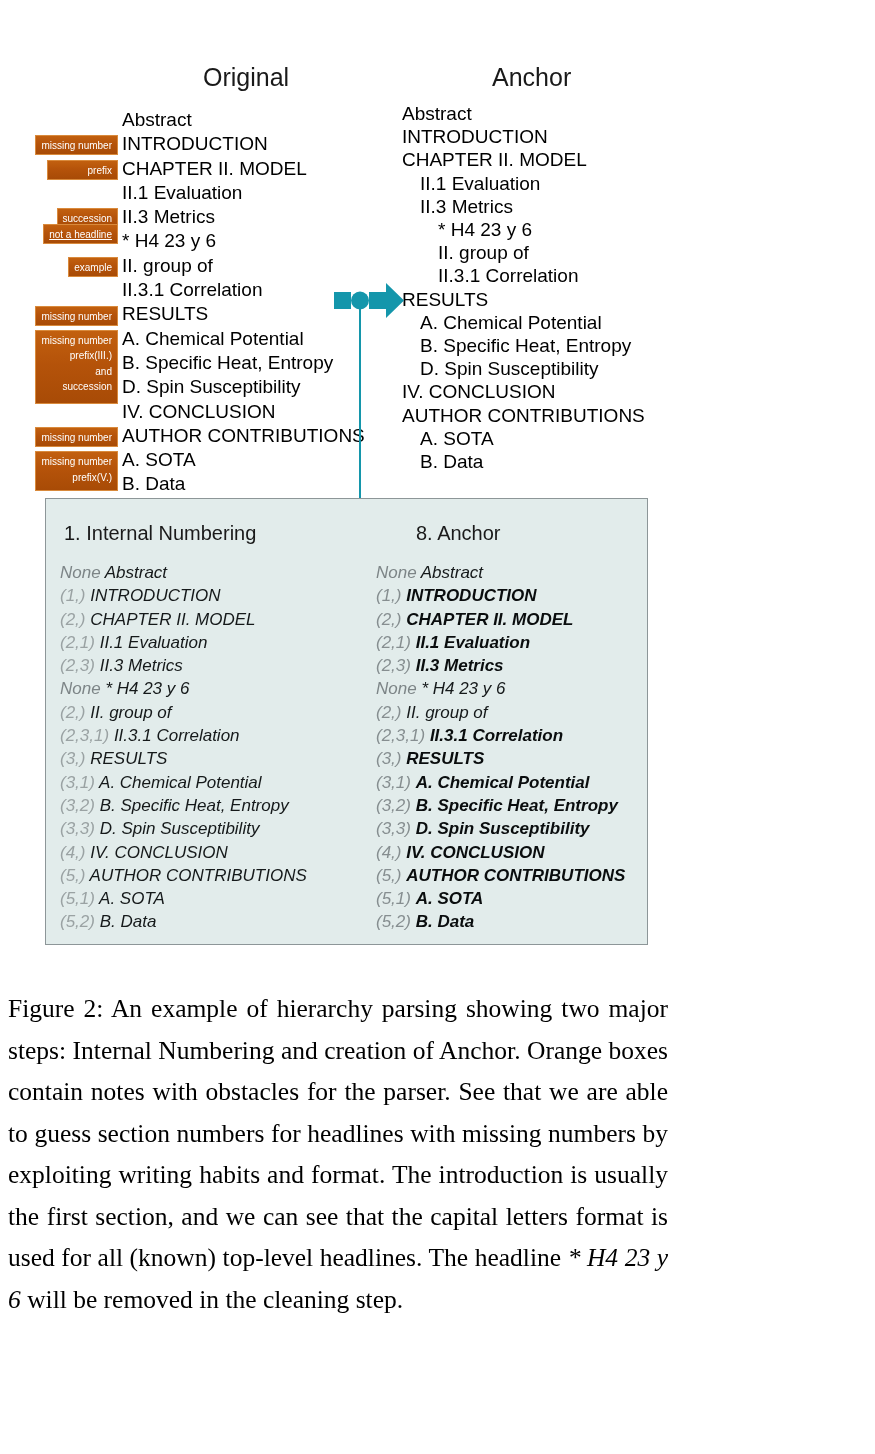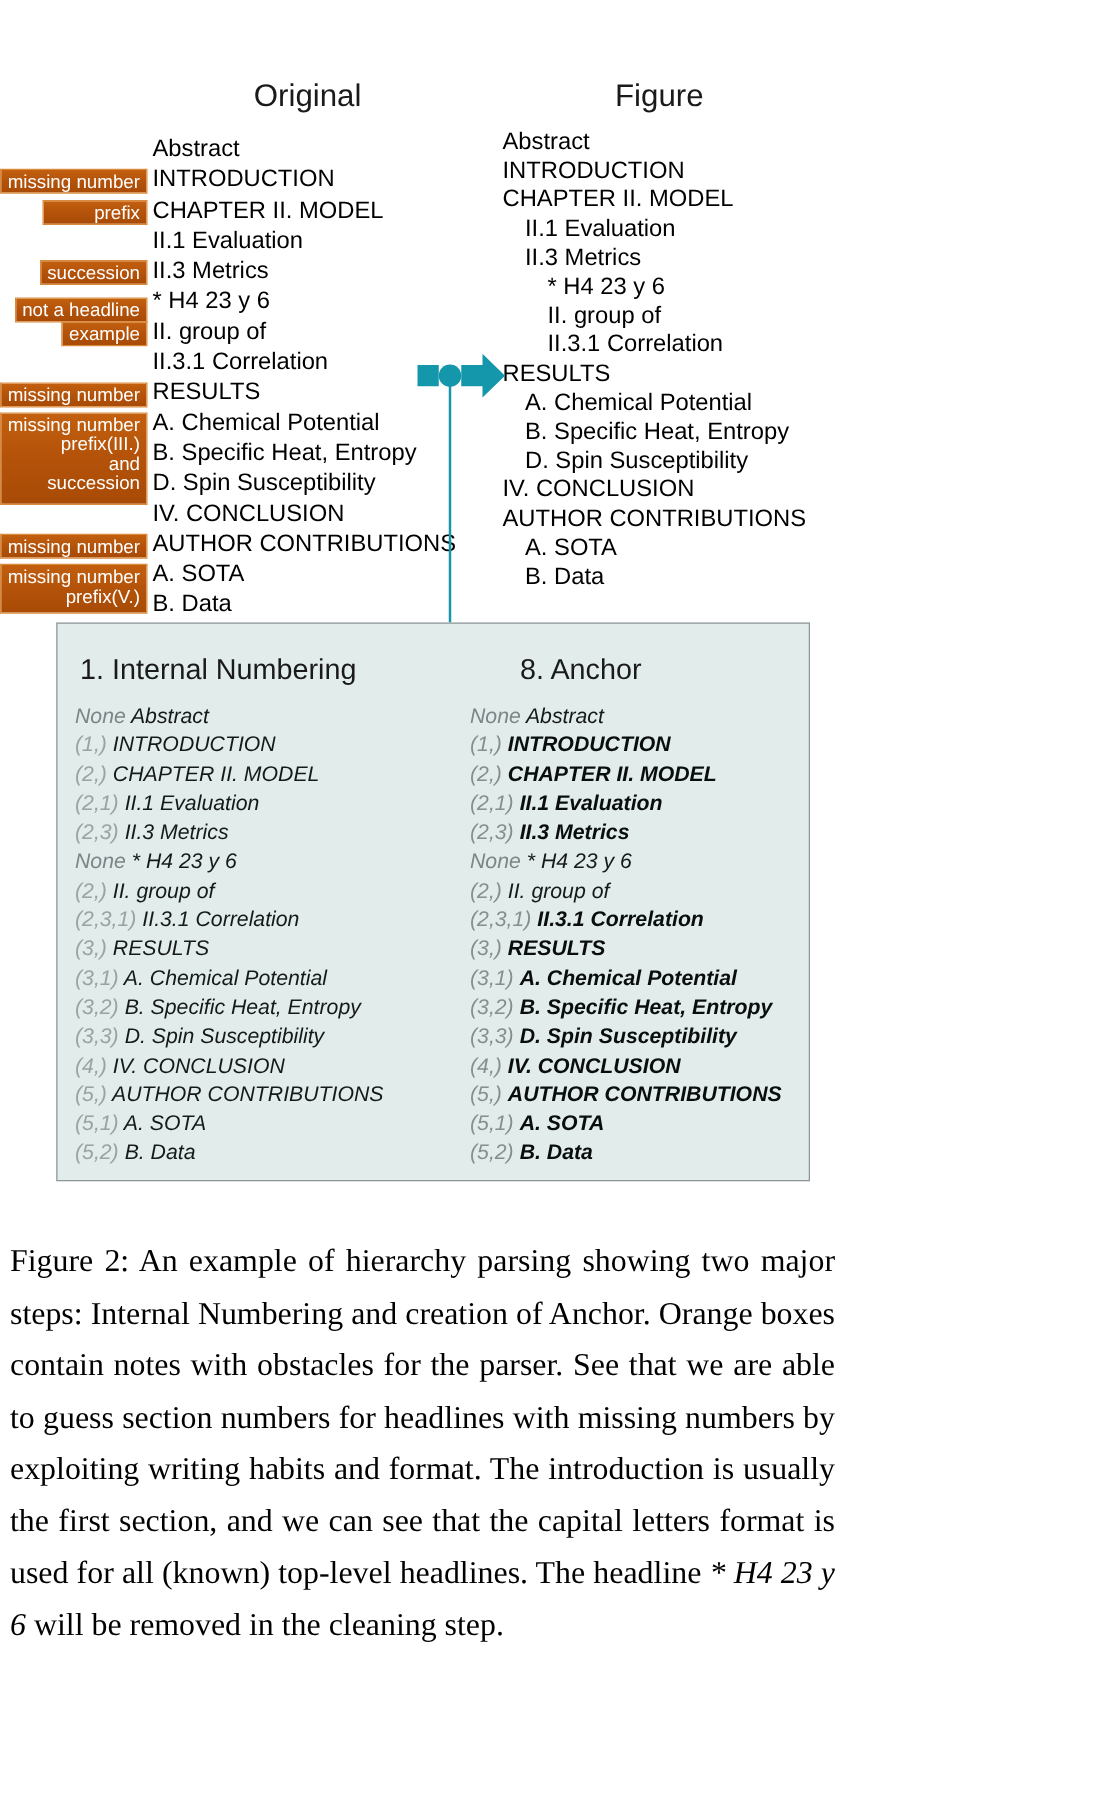--- a/index.html
+++ b/index.html
@@ -62,21 +62,21 @@
   }
 
   
   .note-box {
     position: absolute;
     background: #b5530a;
     background: linear-gradient(to bottom, #c2600f 0%, #b5530a 45%, #a84b06 100%);
     border: 1px solid #d98a3c;
     box-sizing: border-box;
     color: #ffffff;
-    font-size: 15px;
+    font-size: 10px;
     line-height: 15.5px;
     text-align: right;
     padding: 2px 5px 2px 5px;
     white-space: pre-line;
     font-family: "Liberation Sans", sans-serif;
   }
 
   
   #result-col {
     position: absolute;
@@ -100,21 +100,21 @@
     left: 45px;
     top: 498px;
     width: 603px;
     height: 447px;
     background: #e2eceb;
     border: 1px solid #8d9698;
     box-sizing: border-box;
   }
   .panel-head {
     position: absolute;
-    font-size: 23px;
+    font-size: 20px;
     color: #1a1a1a;
     white-space: nowrap;
     font-family: "Liberation Sans", sans-serif;
   }
   #panel-head-1 { left: 18px; top: 23px; }
   #panel-head-2 { left: 370px; top: 23px; }
 
   .panel-list {
     position: absolute;
     top: 62px;
@@ -159,21 +159,21 @@
   }
   #caption .ital { font-style: italic; }
 </style>
 </head>
 <body>
 
 <div id="figure">
 
   <div class="col-title" id="title-original">Original</div>
 
-  <div class="col-title" id="title-result">Figure</div>
+  <div class="col-title" id="title-result">Anchor</div>
 
   <div id="original-col">
       <div class="orig-row">
         <div class="note-cell"></div>
         <div class="orig-text">Abstract</div>
       </div>
       <div class="orig-row">
         <div class="note-cell"></div>
         <div class="orig-text">INTRODUCTION</div>
       </div>
@@ -229,21 +229,21 @@
         <div class="note-cell"></div>
         <div class="orig-text">A. SOTA</div>
       </div>
       <div class="orig-row">
         <div class="note-cell"></div>
         <div class="orig-text">B. Data</div>
       </div>
       <div class="note-box" style="top: 27.45px; height: 20px; right: 0px; left: auto; width: auto; min-width: 0px; margin-right: 252px;">missing number</div>
       <div class="note-box" style="top: 51.75px; height: 20px; right: 0px; left: auto; width: auto; min-width: 0px; margin-right: 252px; padding-left: 40px;">prefix</div>
       <div class="note-box" style="top: 100.35px; height: 20px; right: 0px; left: auto; width: auto; min-width: 0px; margin-right: 252px;">succession</div>
-      <div class="note-box" style="top: 130px; height: 20px; right: 0px; left: auto; width: auto; min-width: 0px; margin-right: 252px;">not a headline</div>
+      <div class="note-box" style="top: 116px; height: 20px; right: 0px; left: auto; width: auto; min-width: 0px; margin-right: 252px; text-decoration: underline;">not a headline</div>
       <div class="note-box" style="top: 148.95px; height: 20px; right: 0px; left: auto; width: auto; min-width: 0px; margin-right: 252px;">example</div>
       <div class="note-box" style="top: 197.55px; height: 20px; right: 0px; left: auto; width: auto; min-width: 0px; margin-right: 252px;">missing number</div>
       <div class="note-box" style="top: 221.85px; height: 74px; right: 0px; left: auto; width: auto; min-width: 0px; margin-right: 252px;">missing number
 prefix(III.)
 and
 succession</div>
       <div class="note-box" style="top: 319.05px; height: 20px; right: 0px; left: auto; width: auto; min-width: 0px; margin-right: 252px;">missing number</div>
       <div class="note-box" style="top: 343.35px; height: 40px; right: 0px; left: auto; width: auto; min-width: 0px; margin-right: 252px;">missing number
 prefix(V.)</div>
     </div>

